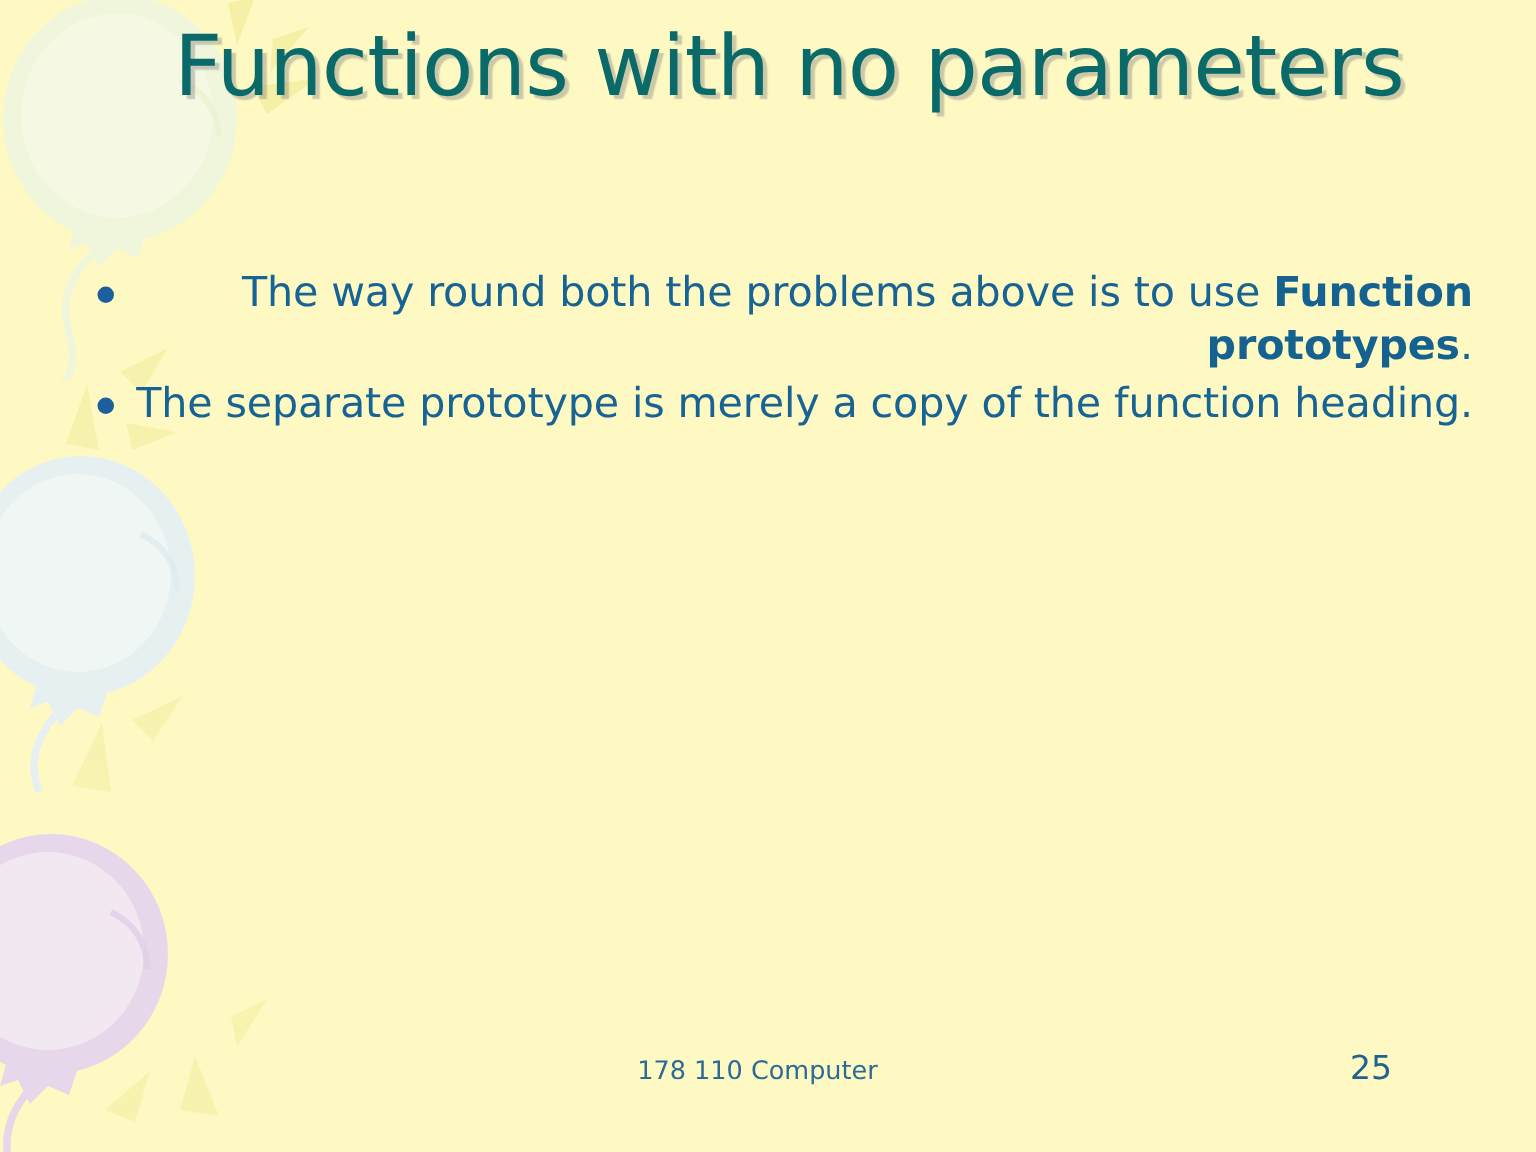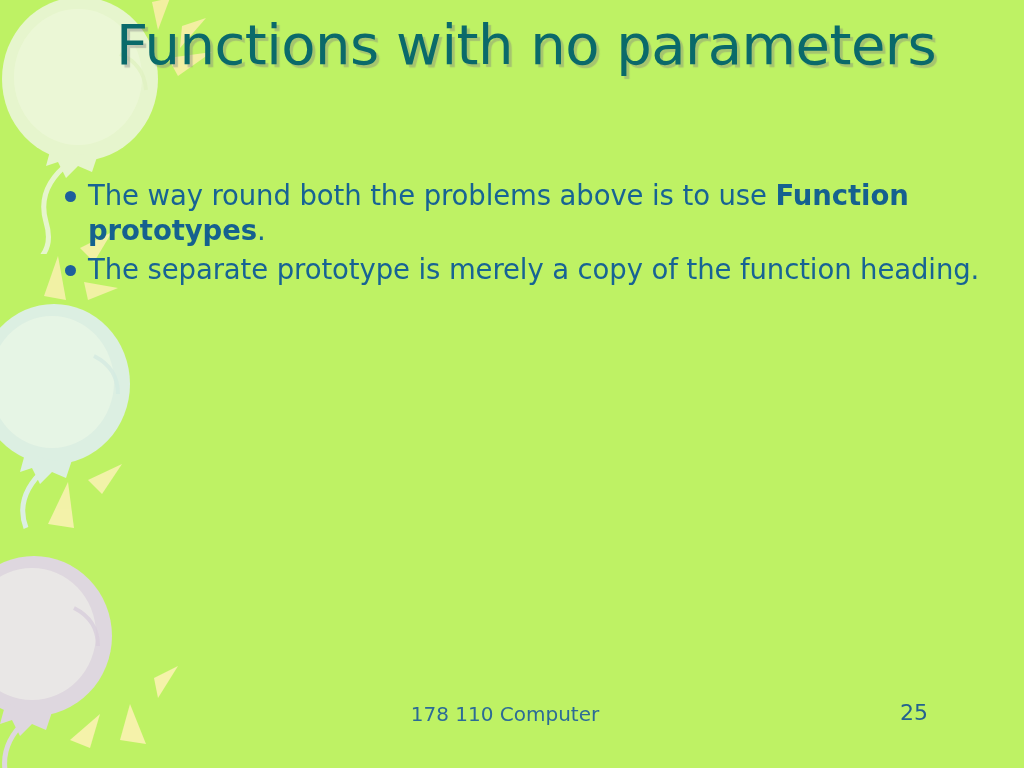--- a/index.html
+++ b/index.html
@@ -11,21 +11,21 @@
     width: 1024px;
     height: 768px;
     overflow: hidden;
     font-family: "DejaVu Sans", sans-serif;
   }
 
   .slide {
     position: relative;
     width: 1024px;
     height: 768px;
-    background: #bef264;
+    background: #fef9c3;
     overflow: hidden;
   }
 
   
   .deco-layer {
     position: absolute;
     inset: 0;
     pointer-events: none;
     z-index: 0;
   }
@@ -59,20 +59,21 @@
     position: absolute;
     left: 52px;
     top: 178px;
     width: 930px;
     z-index: 3;
   }
   .bullet-row {
     display: flex;
     align-items: flex-start;
     margin: 0 0 4px 0;
+    text-align: right;
   }
   .bullet-marker {
     flex: 0 0 auto;
     width: 36px;
     display: flex;
     justify-content: center;
     padding-top: 13px;
   }
   .bullet-dot {
     display: block;
@@ -95,21 +96,21 @@
   }
 
   
   .footer-center {
     position: absolute;
     left: 355px;
     top: 703px;
     width: 300px;
     text-align: center;
     font-family: "DejaVu Sans", sans-serif;
-    font-size: 20px;
+    font-size: 17px;
     line-height: 22px;
     color: #2c6b96;
     z-index: 3;
   }
   .slide-number {
     position: absolute;
     left: 900px;
     top: 700px;
     width: 80px;
     text-align: left;

